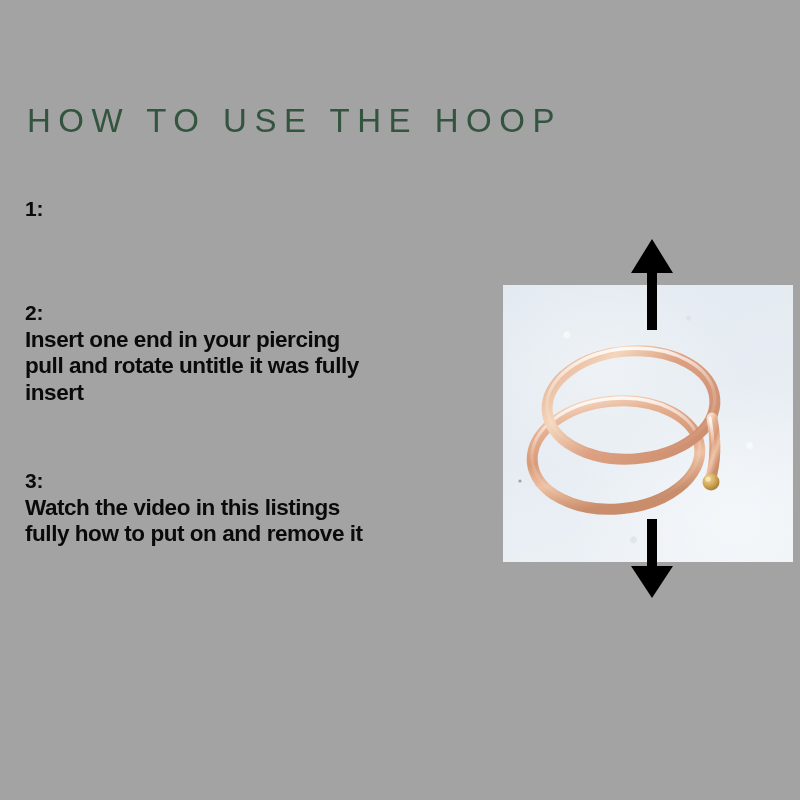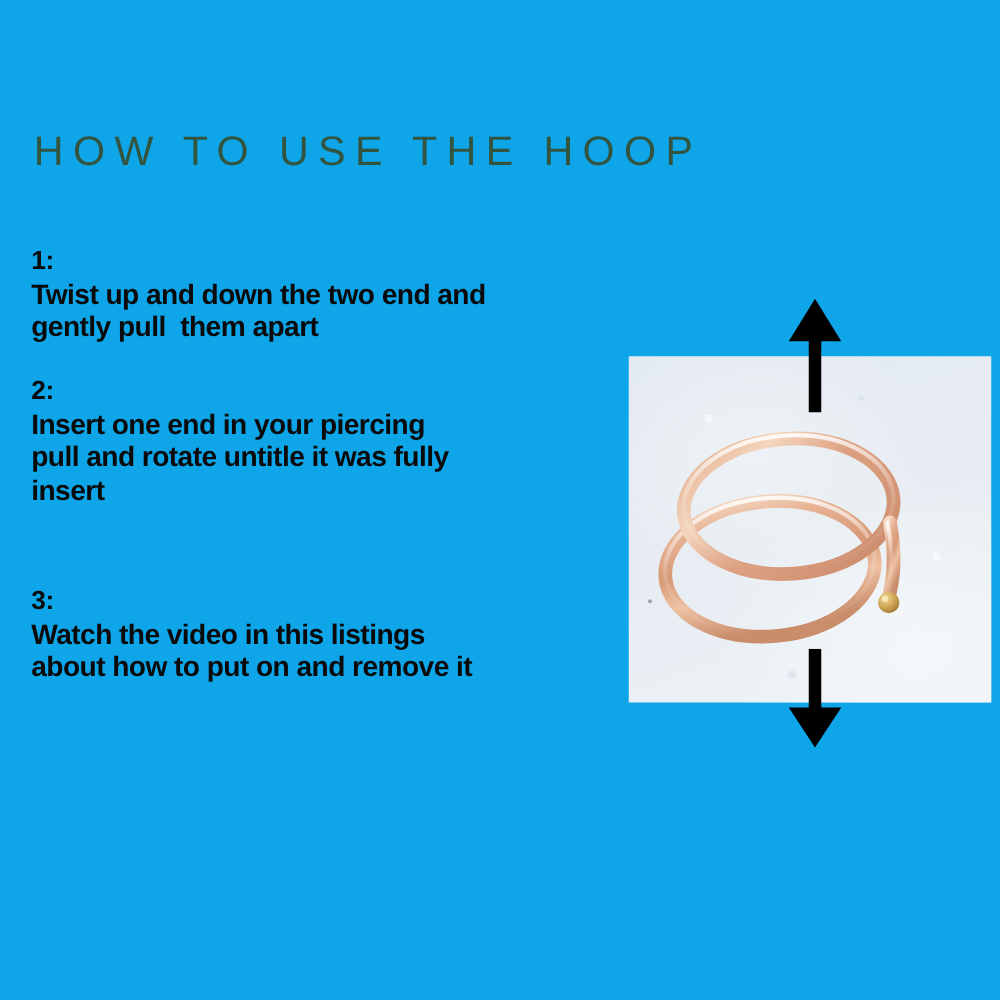--- a/index.html
+++ b/index.html
@@ -12,21 +12,21 @@
     height: 800px;
     position: relative;
     overflow: hidden;
     font-family: "Liberation Sans", sans-serif;
     -webkit-font-smoothing: antialiased;
   }
 
   #infographic {
     position: absolute;
     inset: 0;
-    background: #0ea5e9;
+    background: #a3a3a3;
   }
 
   
   .heading {
     position: absolute;
     left: 27px;
     top: 103px;
     font-family: "Liberation Sans", sans-serif;
     font-size: 33px;
     font-weight: 400;
@@ -104,35 +104,33 @@
 <body>
 
 <div id="infographic">
 
   <div class="heading">HOW TO USE THE HOOP</div>
 
   <div class="steps">
 
     <div class="step" id="step-1">
       <div class="step-number">1:</div>
-      <div class="step-text">Twist up and down the two end and
-gently pull  them apart</div>
     </div>
 
     <div class="step" id="step-2">
       <div class="step-number">2:</div>
       <div class="step-text">Insert one end in your piercing
 pull and rotate untitle it was fully
 insert</div>
     </div>
 
     <div class="step" id="step-3">
       <div class="step-number">3:</div>
       <div class="step-text">Watch the video in this listings
-about how to put on and remove it</div>
+fully how to put on and remove it</div>
     </div>
 
   </div>
 
   <div class="photo">
     <div class="noise"></div>
     <svg width="290" height="277" viewBox="0 0 290 277">
       <defs>
         <linearGradient id="roseA" x1="0" y1="0" x2="0.2" y2="1">
           <stop offset="0%" stop-color="#f6dcc6"></stop>

